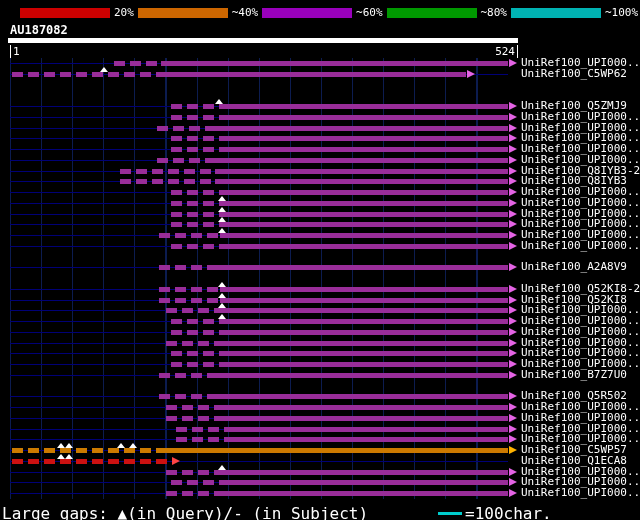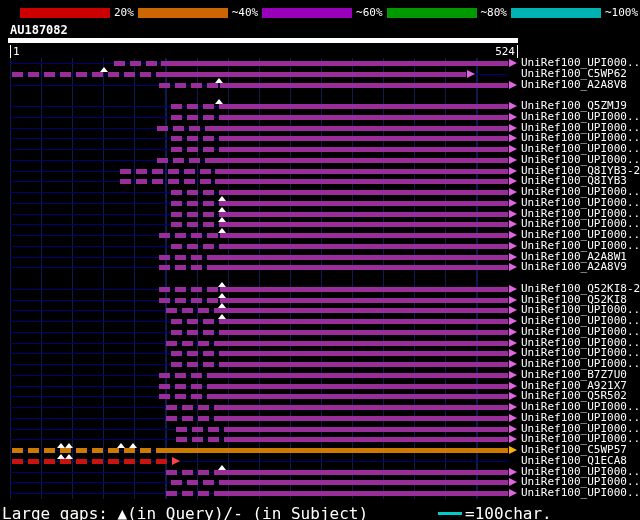--- a/index.html
+++ b/index.html
@@ -74,28 +74,20 @@
         <div class="hit-label">UniRef100_UPI000..</div>
       </div>
       <div class="arow" style="top: 10.75px;">
         <div class="track" style="background: rgb(0, 0, 119);"></div>
         <div class="bar" style="left: 11.9044px; width: 149.495px; background-image: repeating-linear-gradient(90deg, rgb(153, 45, 153) 0px, rgb(153, 45, 153) 11px, transparent 11px, transparent 16px);"></div>
         <div class="bar" style="left: 161.4px; width: 304.704px; background: rgb(153, 45, 153);"></div>
         <div class="arrow" style="left: 467.103px; border-left-color: rgb(228, 99, 228);"></div>
         <div class="gap-tri" style="left: 100.268px; border-bottom-color: rgb(255, 255, 255);"></div>
         <div class="hit-label">UniRef100_C5WP62</div>
       </div>
-      <div class="arow" style="top: 21.5px;">
-        <div class="track" style="background: rgb(0, 0, 119);"></div>
-        <div class="bar" style="left: 159.495px; width: 60.9407px; background-image: repeating-linear-gradient(90deg, rgb(153, 45, 153) 0px, rgb(153, 45, 153) 11px, transparent 11px, transparent 16px);"></div>
-        <div class="bar" style="left: 220.436px; width: 287.564px; background: rgb(153, 45, 153);"></div>
-        <div class="arrow" style="left: 509px; border-left-color: rgb(228, 99, 228);"></div>
-        <div class="gap-tri" style="left: 214.532px; border-bottom-color: rgb(255, 255, 255);"></div>
-        <div class="hit-label">UniRef100_A2A8V8</div>
-      </div>
       <div class="arow" style="top: 43px;">
         <div class="track" style="background: rgb(0, 0, 119);"></div>
         <div class="bar" style="left: 170.922px; width: 49.5143px; background-image: repeating-linear-gradient(90deg, rgb(153, 45, 153) 0px, rgb(153, 45, 153) 11px, transparent 11px, transparent 16px);"></div>
         <div class="bar" style="left: 220.436px; width: 287.564px; background: rgb(153, 45, 153);"></div>
         <div class="arrow" style="left: 509px; border-left-color: rgb(228, 99, 228);"></div>
         <div class="gap-tri" style="left: 214.532px; border-bottom-color: rgb(255, 255, 255);"></div>
         <div class="hit-label">UniRef100_Q5ZMJ9</div>
       </div>
       <div class="arow" style="top: 53.75px;">
         <div class="track" style="background: rgb(0, 0, 119);"></div>
@@ -185,107 +177,93 @@
         <div class="gap-tri" style="left: 218.34px; border-bottom-color: rgb(255, 255, 255);"></div>
         <div class="hit-label">UniRef100_UPI000..</div>
       </div>
       <div class="arow" style="top: 182.75px;">
         <div class="track" style="background: rgb(0, 0, 119);"></div>
         <div class="bar" style="left: 170.922px; width: 49.5143px; background-image: repeating-linear-gradient(90deg, rgb(153, 45, 153) 0px, rgb(153, 45, 153) 11px, transparent 11px, transparent 16px);"></div>
         <div class="bar" style="left: 220.436px; width: 287.564px; background: rgb(153, 45, 153);"></div>
         <div class="arrow" style="left: 509px; border-left-color: rgb(228, 99, 228);"></div>
         <div class="hit-label">UniRef100_UPI000..</div>
       </div>
-      <div class="arow" style="top: 193.5px;">
+      <div class="arow" style="top: 204.25px;">
         <div class="track" style="background: rgb(0, 0, 119);"></div>
         <div class="bar" style="left: 159.495px; width: 55.2275px; background-image: repeating-linear-gradient(90deg, rgb(153, 45, 153) 0px, rgb(153, 45, 153) 11px, transparent 11px, transparent 16px);"></div>
         <div class="bar" style="left: 214.723px; width: 293.277px; background: rgb(153, 45, 153);"></div>
         <div class="arrow" style="left: 509px; border-left-color: rgb(228, 99, 228);"></div>
-        <div class="hit-label">UniRef100_A2A8W1</div>
-      </div>
-      <div class="arow" style="top: 204.25px;">
+        <div class="hit-label">UniRef100_A2A8V9</div>
+      </div>
+      <div class="arow" style="top: 225.75px;">
+        <div class="track" style="background: rgb(0, 0, 119);"></div>
+        <div class="bar" style="left: 159.495px; width: 60.9407px; background-image: repeating-linear-gradient(90deg, rgb(153, 45, 153) 0px, rgb(153, 45, 153) 11px, transparent 11px, transparent 16px);"></div>
+        <div class="bar" style="left: 220.436px; width: 287.564px; background: rgb(153, 45, 153);"></div>
+        <div class="arrow" style="left: 509px; border-left-color: rgb(228, 99, 228);"></div>
+        <div class="gap-tri" style="left: 218.34px; border-bottom-color: rgb(255, 255, 255);"></div>
+        <div class="hit-label">UniRef100_Q52KI8-2</div>
+      </div>
+      <div class="arow" style="top: 236.5px;">
+        <div class="track" style="background: rgb(0, 0, 119);"></div>
+        <div class="bar" style="left: 159.495px; width: 60.9407px; background-image: repeating-linear-gradient(90deg, rgb(153, 45, 153) 0px, rgb(153, 45, 153) 11px, transparent 11px, transparent 16px);"></div>
+        <div class="bar" style="left: 220.436px; width: 287.564px; background: rgb(153, 45, 153);"></div>
+        <div class="arrow" style="left: 509px; border-left-color: rgb(228, 99, 228);"></div>
+        <div class="gap-tri" style="left: 218.34px; border-bottom-color: rgb(255, 255, 255);"></div>
+        <div class="hit-label">UniRef100_Q52KI8</div>
+      </div>
+      <div class="arow" style="top: 247.25px;">
+        <div class="track" style="background: rgb(0, 0, 119);"></div>
+        <div class="bar" style="left: 166.161px; width: 54.2753px; background-image: repeating-linear-gradient(90deg, rgb(153, 45, 153) 0px, rgb(153, 45, 153) 11px, transparent 11px, transparent 16px);"></div>
+        <div class="bar" style="left: 220.436px; width: 287.564px; background: rgb(153, 45, 153);"></div>
+        <div class="arrow" style="left: 509px; border-left-color: rgb(228, 99, 228);"></div>
+        <div class="gap-tri" style="left: 218.34px; border-bottom-color: rgb(255, 255, 255);"></div>
+        <div class="hit-label">UniRef100_UPI000..</div>
+      </div>
+      <div class="arow" style="top: 258px;">
+        <div class="track" style="background: rgb(0, 0, 119);"></div>
+        <div class="bar" style="left: 170.922px; width: 49.5143px; background-image: repeating-linear-gradient(90deg, rgb(153, 45, 153) 0px, rgb(153, 45, 153) 11px, transparent 11px, transparent 16px);"></div>
+        <div class="bar" style="left: 220.436px; width: 287.564px; background: rgb(153, 45, 153);"></div>
+        <div class="arrow" style="left: 509px; border-left-color: rgb(228, 99, 228);"></div>
+        <div class="gap-tri" style="left: 218.34px; border-bottom-color: rgb(255, 255, 255);"></div>
+        <div class="hit-label">UniRef100_UPI000..</div>
+      </div>
+      <div class="arow" style="top: 268.75px;">
+        <div class="track" style="background: rgb(0, 0, 119);"></div>
+        <div class="bar" style="left: 170.922px; width: 49.5143px; background-image: repeating-linear-gradient(90deg, rgb(153, 45, 153) 0px, rgb(153, 45, 153) 11px, transparent 11px, transparent 16px);"></div>
+        <div class="bar" style="left: 220.436px; width: 287.564px; background: rgb(153, 45, 153);"></div>
+        <div class="arrow" style="left: 509px; border-left-color: rgb(228, 99, 228);"></div>
+        <div class="hit-label">UniRef100_UPI000..</div>
+      </div>
+      <div class="arow" style="top: 279.5px;">
+        <div class="track" style="background: rgb(0, 0, 119);"></div>
+        <div class="bar" style="left: 166.161px; width: 54.2753px; background-image: repeating-linear-gradient(90deg, rgb(153, 45, 153) 0px, rgb(153, 45, 153) 11px, transparent 11px, transparent 16px);"></div>
+        <div class="bar" style="left: 220.436px; width: 287.564px; background: rgb(153, 45, 153);"></div>
+        <div class="arrow" style="left: 509px; border-left-color: rgb(228, 99, 228);"></div>
+        <div class="hit-label">UniRef100_UPI000..</div>
+      </div>
+      <div class="arow" style="top: 290.25px;">
+        <div class="track" style="background: rgb(0, 0, 119);"></div>
+        <div class="bar" style="left: 170.922px; width: 49.5143px; background-image: repeating-linear-gradient(90deg, rgb(153, 45, 153) 0px, rgb(153, 45, 153) 11px, transparent 11px, transparent 16px);"></div>
+        <div class="bar" style="left: 220.436px; width: 287.564px; background: rgb(153, 45, 153);"></div>
+        <div class="arrow" style="left: 509px; border-left-color: rgb(228, 99, 228);"></div>
+        <div class="hit-label">UniRef100_UPI000..</div>
+      </div>
+      <div class="arow" style="top: 301px;">
+        <div class="track" style="background: rgb(0, 0, 119);"></div>
+        <div class="bar" style="left: 170.922px; width: 49.5143px; background-image: repeating-linear-gradient(90deg, rgb(153, 45, 153) 0px, rgb(153, 45, 153) 11px, transparent 11px, transparent 16px);"></div>
+        <div class="bar" style="left: 220.436px; width: 287.564px; background: rgb(153, 45, 153);"></div>
+        <div class="arrow" style="left: 509px; border-left-color: rgb(228, 99, 228);"></div>
+        <div class="hit-label">UniRef100_UPI000..</div>
+      </div>
+      <div class="arow" style="top: 311.75px;">
         <div class="track" style="background: rgb(0, 0, 119);"></div>
         <div class="bar" style="left: 159.495px; width: 55.2275px; background-image: repeating-linear-gradient(90deg, rgb(153, 45, 153) 0px, rgb(153, 45, 153) 11px, transparent 11px, transparent 16px);"></div>
         <div class="bar" style="left: 214.723px; width: 293.277px; background: rgb(153, 45, 153);"></div>
         <div class="arrow" style="left: 509px; border-left-color: rgb(228, 99, 228);"></div>
-        <div class="hit-label">UniRef100_A2A8V9</div>
-      </div>
-      <div class="arow" style="top: 225.75px;">
-        <div class="track" style="background: rgb(0, 0, 119);"></div>
-        <div class="bar" style="left: 159.495px; width: 60.9407px; background-image: repeating-linear-gradient(90deg, rgb(153, 45, 153) 0px, rgb(153, 45, 153) 11px, transparent 11px, transparent 16px);"></div>
-        <div class="bar" style="left: 220.436px; width: 287.564px; background: rgb(153, 45, 153);"></div>
-        <div class="arrow" style="left: 509px; border-left-color: rgb(228, 99, 228);"></div>
-        <div class="gap-tri" style="left: 218.34px; border-bottom-color: rgb(255, 255, 255);"></div>
-        <div class="hit-label">UniRef100_Q52KI8-2</div>
-      </div>
-      <div class="arow" style="top: 236.5px;">
-        <div class="track" style="background: rgb(0, 0, 119);"></div>
-        <div class="bar" style="left: 159.495px; width: 60.9407px; background-image: repeating-linear-gradient(90deg, rgb(153, 45, 153) 0px, rgb(153, 45, 153) 11px, transparent 11px, transparent 16px);"></div>
-        <div class="bar" style="left: 220.436px; width: 287.564px; background: rgb(153, 45, 153);"></div>
-        <div class="arrow" style="left: 509px; border-left-color: rgb(228, 99, 228);"></div>
-        <div class="gap-tri" style="left: 218.34px; border-bottom-color: rgb(255, 255, 255);"></div>
-        <div class="hit-label">UniRef100_Q52KI8</div>
-      </div>
-      <div class="arow" style="top: 247.25px;">
-        <div class="track" style="background: rgb(0, 0, 119);"></div>
-        <div class="bar" style="left: 166.161px; width: 54.2753px; background-image: repeating-linear-gradient(90deg, rgb(153, 45, 153) 0px, rgb(153, 45, 153) 11px, transparent 11px, transparent 16px);"></div>
-        <div class="bar" style="left: 220.436px; width: 287.564px; background: rgb(153, 45, 153);"></div>
-        <div class="arrow" style="left: 509px; border-left-color: rgb(228, 99, 228);"></div>
-        <div class="gap-tri" style="left: 218.34px; border-bottom-color: rgb(255, 255, 255);"></div>
-        <div class="hit-label">UniRef100_UPI000..</div>
-      </div>
-      <div class="arow" style="top: 258px;">
-        <div class="track" style="background: rgb(0, 0, 119);"></div>
-        <div class="bar" style="left: 170.922px; width: 49.5143px; background-image: repeating-linear-gradient(90deg, rgb(153, 45, 153) 0px, rgb(153, 45, 153) 11px, transparent 11px, transparent 16px);"></div>
-        <div class="bar" style="left: 220.436px; width: 287.564px; background: rgb(153, 45, 153);"></div>
-        <div class="arrow" style="left: 509px; border-left-color: rgb(228, 99, 228);"></div>
-        <div class="gap-tri" style="left: 218.34px; border-bottom-color: rgb(255, 255, 255);"></div>
-        <div class="hit-label">UniRef100_UPI000..</div>
-      </div>
-      <div class="arow" style="top: 268.75px;">
-        <div class="track" style="background: rgb(0, 0, 119);"></div>
-        <div class="bar" style="left: 170.922px; width: 49.5143px; background-image: repeating-linear-gradient(90deg, rgb(153, 45, 153) 0px, rgb(153, 45, 153) 11px, transparent 11px, transparent 16px);"></div>
-        <div class="bar" style="left: 220.436px; width: 287.564px; background: rgb(153, 45, 153);"></div>
-        <div class="arrow" style="left: 509px; border-left-color: rgb(228, 99, 228);"></div>
-        <div class="hit-label">UniRef100_UPI000..</div>
-      </div>
-      <div class="arow" style="top: 279.5px;">
-        <div class="track" style="background: rgb(0, 0, 119);"></div>
-        <div class="bar" style="left: 166.161px; width: 54.2753px; background-image: repeating-linear-gradient(90deg, rgb(153, 45, 153) 0px, rgb(153, 45, 153) 11px, transparent 11px, transparent 16px);"></div>
-        <div class="bar" style="left: 220.436px; width: 287.564px; background: rgb(153, 45, 153);"></div>
-        <div class="arrow" style="left: 509px; border-left-color: rgb(228, 99, 228);"></div>
-        <div class="hit-label">UniRef100_UPI000..</div>
-      </div>
-      <div class="arow" style="top: 290.25px;">
-        <div class="track" style="background: rgb(0, 0, 119);"></div>
-        <div class="bar" style="left: 170.922px; width: 49.5143px; background-image: repeating-linear-gradient(90deg, rgb(153, 45, 153) 0px, rgb(153, 45, 153) 11px, transparent 11px, transparent 16px);"></div>
-        <div class="bar" style="left: 220.436px; width: 287.564px; background: rgb(153, 45, 153);"></div>
-        <div class="arrow" style="left: 509px; border-left-color: rgb(228, 99, 228);"></div>
-        <div class="hit-label">UniRef100_UPI000..</div>
-      </div>
-      <div class="arow" style="top: 301px;">
-        <div class="track" style="background: rgb(0, 0, 119);"></div>
-        <div class="bar" style="left: 170.922px; width: 49.5143px; background-image: repeating-linear-gradient(90deg, rgb(153, 45, 153) 0px, rgb(153, 45, 153) 11px, transparent 11px, transparent 16px);"></div>
-        <div class="bar" style="left: 220.436px; width: 287.564px; background: rgb(153, 45, 153);"></div>
-        <div class="arrow" style="left: 509px; border-left-color: rgb(228, 99, 228);"></div>
-        <div class="hit-label">UniRef100_UPI000..</div>
-      </div>
-      <div class="arow" style="top: 311.75px;">
-        <div class="track" style="background: rgb(0, 0, 119);"></div>
-        <div class="bar" style="left: 159.495px; width: 55.2275px; background-image: repeating-linear-gradient(90deg, rgb(153, 45, 153) 0px, rgb(153, 45, 153) 11px, transparent 11px, transparent 16px);"></div>
-        <div class="bar" style="left: 214.723px; width: 293.277px; background: rgb(153, 45, 153);"></div>
-        <div class="arrow" style="left: 509px; border-left-color: rgb(228, 99, 228);"></div>
         <div class="hit-label">UniRef100_B7Z7U0</div>
-      </div>
-      <div class="arow" style="top: 322.5px;">
-        <div class="track" style="background: rgb(0, 0, 119);"></div>
-        <div class="bar" style="left: 159.495px; width: 55.2275px; background-image: repeating-linear-gradient(90deg, rgb(153, 45, 153) 0px, rgb(153, 45, 153) 11px, transparent 11px, transparent 16px);"></div>
-        <div class="bar" style="left: 214.723px; width: 293.277px; background: rgb(153, 45, 153);"></div>
-        <div class="arrow" style="left: 509px; border-left-color: rgb(228, 99, 228);"></div>
-        <div class="hit-label">UniRef100_A921X7</div>
       </div>
       <div class="arow" style="top: 333.25px;">
         <div class="track" style="background: rgb(0, 0, 119);"></div>
         <div class="bar" style="left: 159.495px; width: 55.2275px; background-image: repeating-linear-gradient(90deg, rgb(153, 45, 153) 0px, rgb(153, 45, 153) 11px, transparent 11px, transparent 16px);"></div>
         <div class="bar" style="left: 214.723px; width: 293.277px; background: rgb(153, 45, 153);"></div>
         <div class="arrow" style="left: 509px; border-left-color: rgb(228, 99, 228);"></div>
         <div class="hit-label">UniRef100_Q5R502</div>
       </div>
       <div class="arow" style="top: 344px;">
         <div class="track" style="background: rgb(0, 0, 119);"></div>

